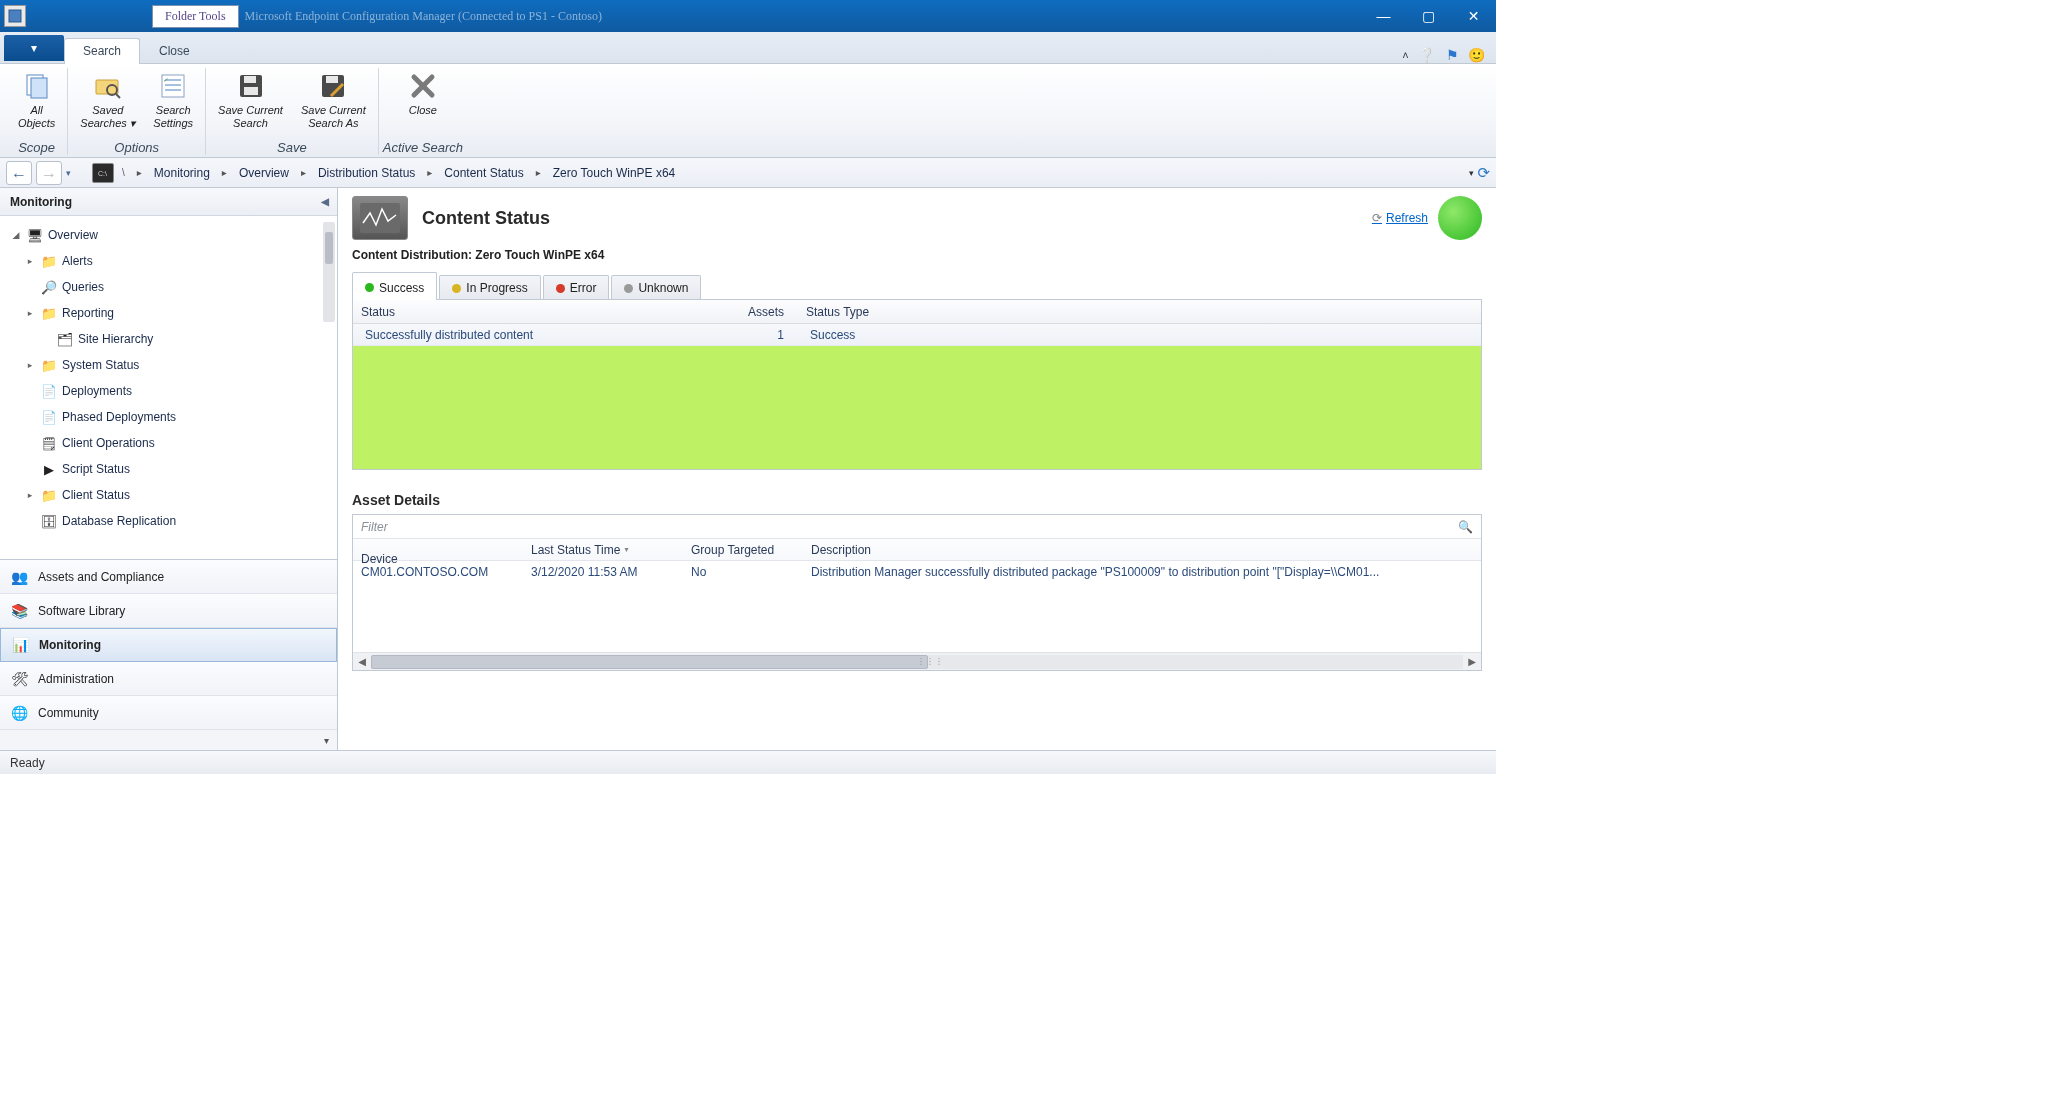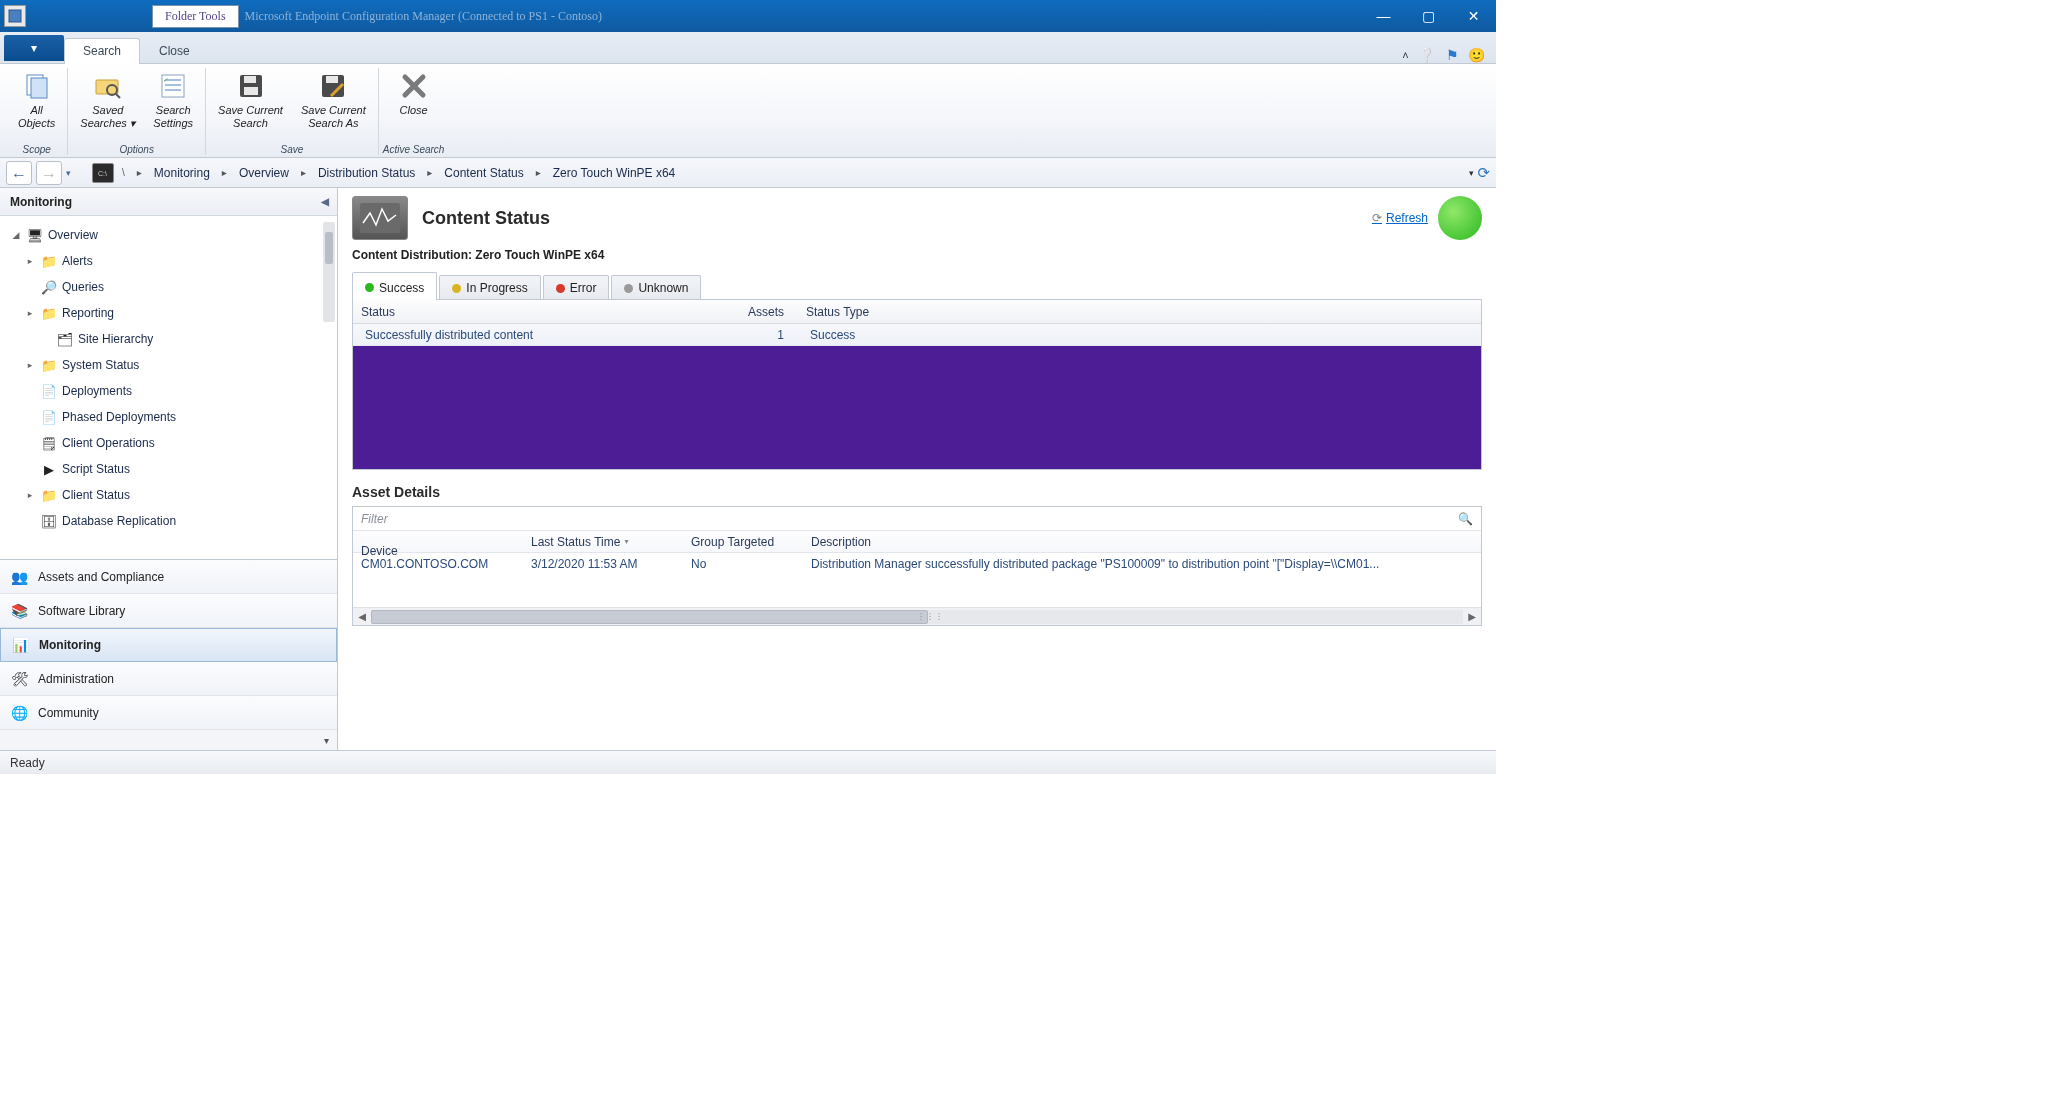--- a/index.html
+++ b/index.html
@@ -21,21 +21,21 @@
     .ribbon-tabs .right-icons { margin-left: auto; margin-right: 10px; display: flex; gap: 10px; align-items: center; }
     .ribbon-tabs .right-icons span { font-size: 14px; }
     
     
     .ribbon { height: 94px; background: linear-gradient(to bottom, #fff 0%, #f4f6fa 60%, #e8ecf3 100%); border-bottom: 1px solid #c1c9d4; display: flex; padding: 4px 6px 2px; font-style: italic; }
     .ribbon-group { display: flex; flex-direction: column; align-items: center; border-right: 1px solid #d2d8e0; padding: 0 4px; }
     .ribbon-group .buttons { display: flex; gap: 2px; flex: 1; }
     .ribbon-btn { display: flex; flex-direction: column; align-items: center; justify-content: flex-start; padding: 2px 8px; width: auto; cursor: pointer; border-radius: 2px; }
     .ribbon-btn .icon { width: 32px; height: 32px; display: flex; align-items: center; justify-content: center; font-size: 22px; margin-bottom: 2px; }
     .ribbon-btn .label { font-size: 11px; text-align: center; line-height: 13px; }
-    .ribbon-group .group-label { font-size: 10px; color: #3a4a5a; text-align: center; padding-top: 2px; }
+    .ribbon-group .group-label { font-size: 13px; color: #3a4a5a; text-align: center; padding-top: 2px; }
     
     
     .breadcrumb-bar { height: 30px; background: linear-gradient(to bottom, #f5f7fb 0%, #eaeef5 100%); border-bottom: 1px solid #c1c9d4; display: flex; align-items: center; padding: 2px 6px; gap: 4px; }
     .nav-arrow { width: 26px; height: 24px; display: flex; align-items: center; justify-content: center; border: 1px solid #b8c0cc; border-radius: 3px; background: #fff; color: #4a6a9a; font-size: 16px; cursor: pointer; }
     .nav-arrow.disabled { color: #bbb; }
     .nav-dd { width: 16px; color: #4a6a9a; font-size: 9px; cursor: pointer; }
     .bc-icon { width: 22px; height: 20px; background: #2a2a2a; border: 1px solid #888; border-radius: 2px; margin-left: 6px; display: flex; align-items: center; justify-content: center; color: #fff; font-size: 8px; }
     .bc-sep { color: #555; font-size: 10px; padding: 0 4px; }
     .bc-item { color: #1a2a4a; padding: 4px 4px; cursor: pointer; }
     .bc-end { margin-left: auto; display: flex; align-items: center; gap: 4px; }
@@ -71,32 +71,32 @@
     .ch-right { margin-left: auto; display: flex; align-items: center; gap: 10px; }
     .ch-refresh { color: #0066cc; text-decoration: underline; cursor: pointer; display: flex; align-items: center; gap: 4px; }
     .ch-dot { width: 44px; height: 44px; border-radius: 50%; background: radial-gradient(circle at 35% 35%, #8fe86a, #2bb81f); }
     .subhead { color: #222; margin-bottom: 10px; font-weight: bold; }
     
     .tabstrip { display: flex; border-bottom: 1px solid #c1c9d4; }
     .st-tab { padding: 5px 12px 4px; border: 1px solid #c1c9d4; border-bottom: none; border-radius: 2px 2px 0 0; background: linear-gradient(to bottom, #f2f4f8 0%, #e7eaf0 100%); margin-right: 2px; display: flex; align-items: center; gap: 5px; cursor: pointer; margin-top: 3px; }
     .st-tab.active { background: #fff; margin-bottom: -1px; padding-bottom: 5px; margin-top:0; padding-top: 7px; }
     .st-dot { width: 9px; height: 9px; border-radius: 50%; }
     
-    .grid { border: 1px solid #c1c9d4; border-top: none; margin-bottom: 14px; height: 170px; background: #4c1d95; }
+    .grid { border: 1px solid #c1c9d4; border-top: none; margin-bottom: 22px; height: 170px; background: #bef264; }
     .gh { display: flex; background: linear-gradient(to bottom, #fdfdfe 0%, #f0f2f6 100%); border-bottom: 1px solid #d8dce2; height: 24px; align-items: center; color: #2a3a5a; }
     .gh .c1 { width: 385px; padding-left: 8px; }
     .gh .c2 { width: 60px; text-align: right; padding-right: 14px; }
     .gh .c3 { flex: 1; padding-left: 8px; }
     .gr { display: flex; height: 22px; align-items: center; background: linear-gradient(to bottom, #f6f8fb 0%, #eef1f7 100%); border-bottom: 1px solid #e6e9ef; color: #2a4a7a; }
     .gr .c1 { width: 385px; padding-left: 12px; }
     .gr .c2 { width: 60px; text-align: right; padding-right: 14px; }
     .gr .c3 { flex: 1; padding-left: 12px; }
     
     .ad-title { font-weight: 600; font-size: 14px; margin-bottom: 6px; color: #2a2a2a; }
-    .ad-grid { border: 1px solid #c1c9d4; background: #fff; height: 120px; display: flex; flex-direction: column; }
+    .ad-grid { border: 1px solid #c1c9d4; background: #fff; height: 157px; display: flex; flex-direction: column; }
     .filter-row { height: 24px; display: flex; align-items: center; padding: 0 8px; border-bottom: 1px solid #e2e5eb; color: #8a8f98; font-style: italic; position: relative; }
     .filter-row .mag { position: absolute; right: 8px; color: #8a9ab0; font-style: normal; }
     .adh { display: flex; height: 22px; align-items: center; color: #2a3a5a; border-bottom: 1px solid #e2e5eb; background: linear-gradient(to bottom, #fdfdfe 0%, #f6f8fb 100%); }
     .adh > div { padding-left: 8px; }
     .adh .d1 { width: 170px; margin-top: 19px; }
     .adh .d2 { width: 160px; display: flex; align-items: center; gap: 4px; }
     .adh .d2 .sort { font-size: 8px; color: #888; }
     .adh .d3 { width: 120px; }
     .adh .d4 { flex: 1; }
     .adr { display: flex; height: 22px; align-items: center; color: #2a4a7a; }

